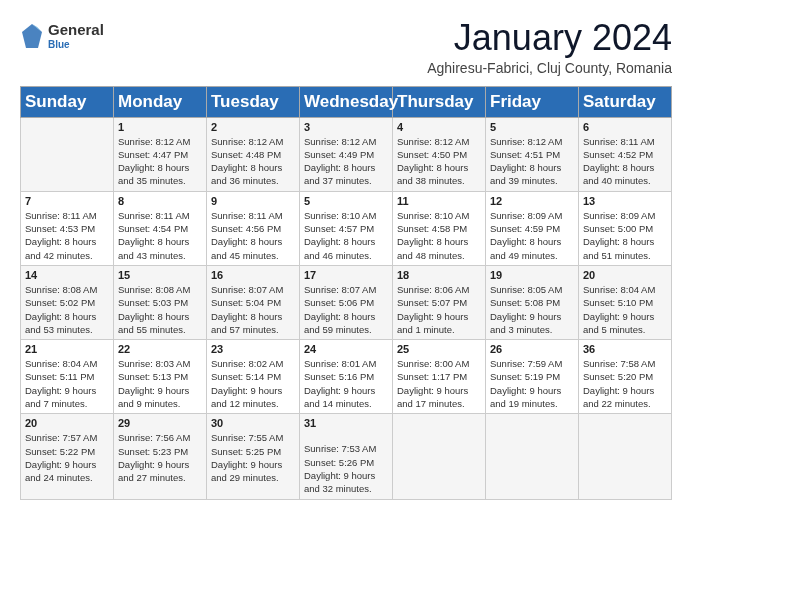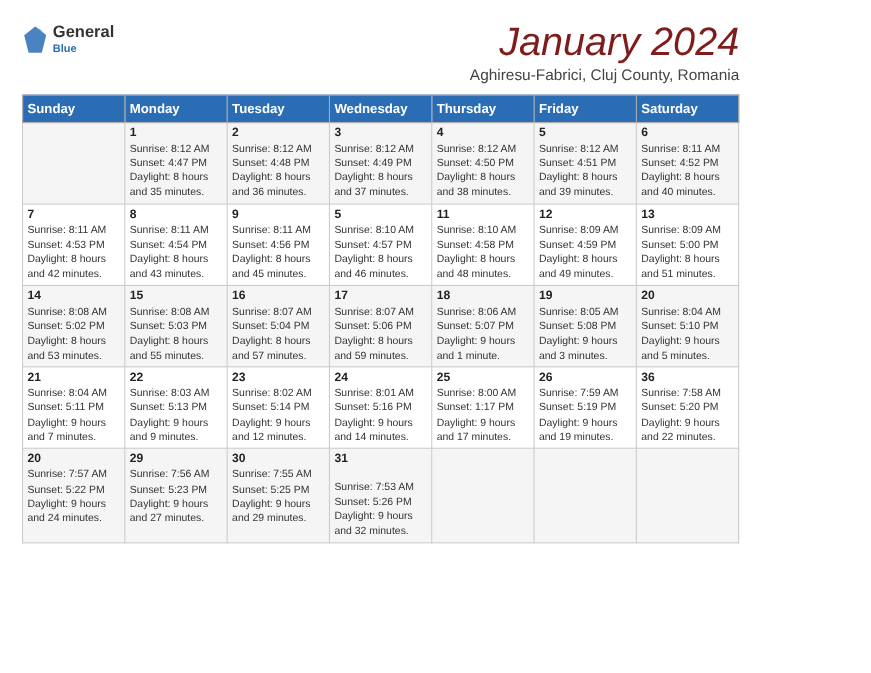--- a/index.html
+++ b/index.html
@@ -44,38 +44,37 @@
       width: 24px;
       height: 28px;
       margin-right: 4px;
     }
     .title-block {
       text-align: right;
     }
     .month-title {
       font-size: 36px;
       font-weight: normal;
-      color: #7f1d1d;
+      color: #0f172a;
       line-height: 1.1;
-      font-style: italic;
     }
     .subtitle {
       font-size: 14px;
       color: #444;
       margin-top: 2px;
     }
     table {
       width: 100%;
       border-collapse: collapse;
       table-layout: fixed;
     }
     thead tr th {
       background-color: #2a6db5;
       color: #fff;
-      font-size: 12px;
+      font-size: 17px;
       font-weight: bold;
       padding: 5px 4px;
       text-align: left;
       border: 1px solid #aaa;
     }
     tbody tr td {
       border: 1px solid #ccc;
       vertical-align: top;
       padding: 3px 4px;
       font-size: 10px;

